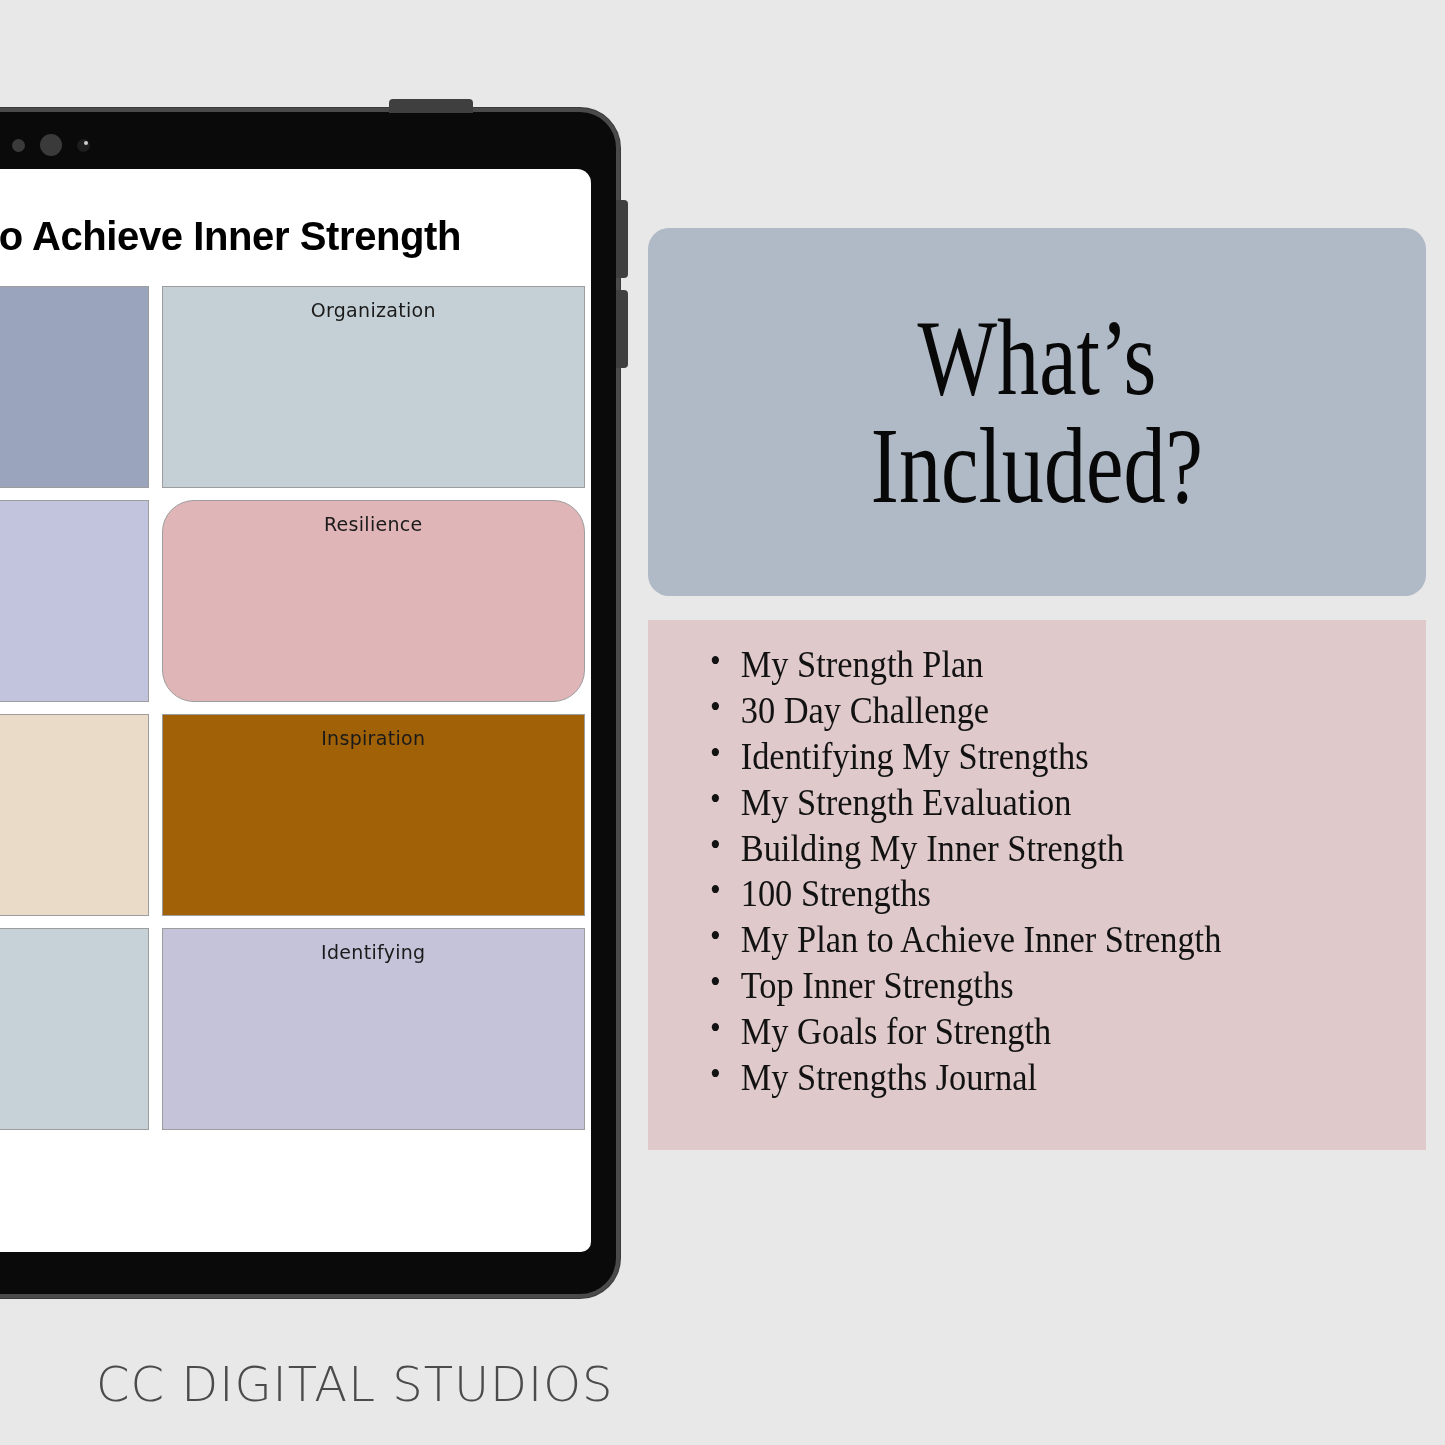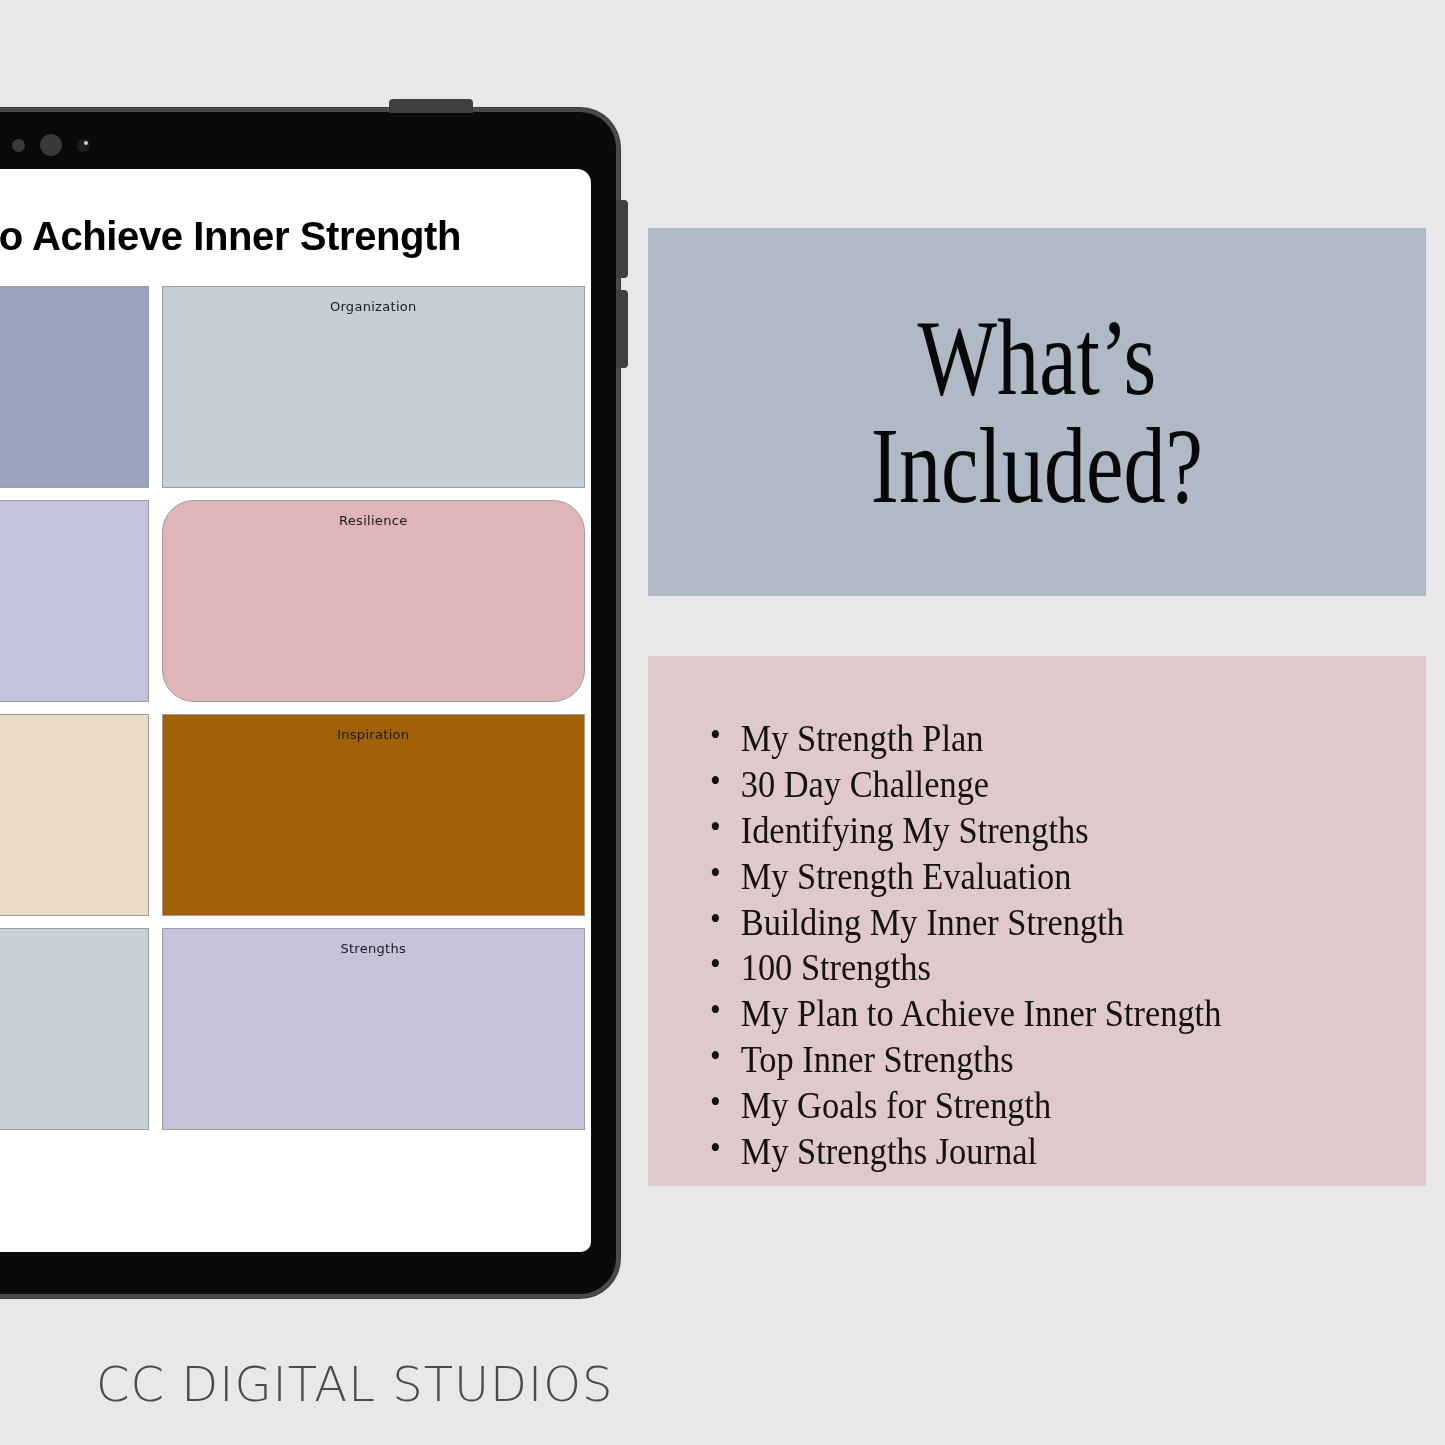--- a/index.html
+++ b/index.html
@@ -124,58 +124,59 @@
   .strength-cell {
     height: 202px;
     border: 1px solid #9d9d9d;
     display: flex;
     justify-content: center;
     padding-top: 12px;
   }
 
   .strength-cell span {
     font-family: "DejaVu Sans", sans-serif;
-    font-size: 13px;
+    font-size: 19px;
     color: #1a1a1a;
     letter-spacing: 0.3px;
   }
 
   
   .headline-panel {
     position: absolute;
     left: 648px;
     top: 228px;
     width: 778px;
     height: 368px;
     background: #b0b9c6;
     display: flex;
     align-items: center;
     justify-content: center;
+    border-radius: 21px;
   }
 
   .headline-text {
     font-family: "Liberation Serif", serif;
     font-size: 108px;
     line-height: 1.0;
     color: #080808;
     text-align: center;
     letter-spacing: 0px;
     transform: scaleX(0.78);
     transform-origin: center center;
     white-space: pre-line;
   }
 
   .included-panel {
     position: absolute;
     left: 648px;
-    top: 656px;
+    top: 620px;
     width: 778px;
     height: 530px;
     background: #dfc9cb;
-    padding: 60px 30px 30px 62px;
+    padding: 22px 30px 30px 62px;
   }
 
   .included-list {
     list-style: none;
   }
 
   .included-list li {
     position: relative;
     font-family: "Liberation Serif", serif;
     font-size: 37px;
@@ -250,21 +251,21 @@
           
         </div>
         <div class="strength-cell right" style="background: #a16207;">
           <span>Inspiration</span>
         </div>
 
         <div class="strength-cell left" style="background: rgb(199, 210, 216);">
           
         </div>
         <div class="strength-cell right" style="background: rgb(197, 195, 218);">
-          <span>Strengths</span>
+          <span>Identifying</span>
         </div>
 
       </div>
     </div>
   </div>
 </div>
 
 <div class="headline-panel">
   <div class="headline-text">What’s
 Included?</div>

